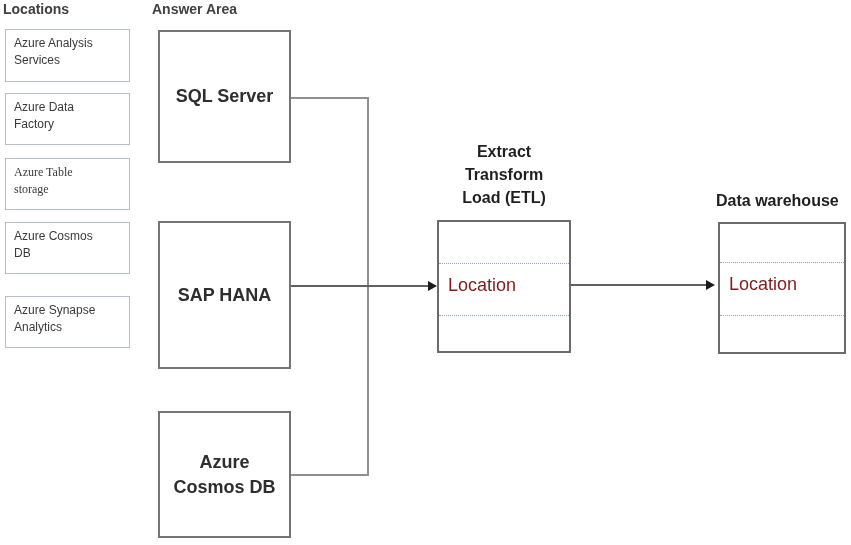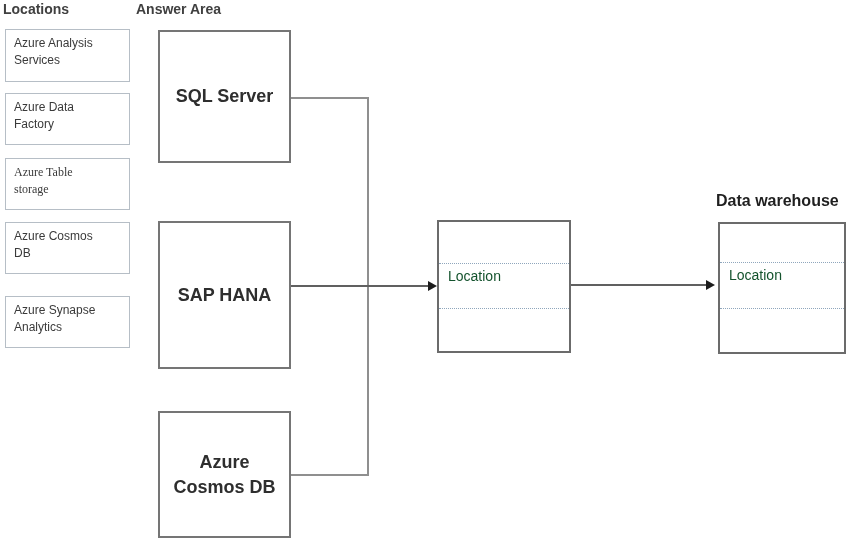--- a/index.html
+++ b/index.html
@@ -29,21 +29,21 @@
   }
   .srcbox span{display:block;max-width:104px;margin:0 auto;}
   
   .targetbox{
     position:absolute;box-sizing:border-box;border:2px solid #6b6b6b;
     background:#fff;display:flex;flex-direction:column;
   }
   .trow-top{border-bottom:1px dotted #8fa6bc;}
   .trow-slot{
     border-bottom:1px dotted #8fa6bc;box-sizing:border-box;
-    padding:4px 6px 0 9px;font-size:14px;color:#14532d;
+    padding:4px 6px 0 9px;font-size:18px;color:#7f1d1d;margin-top:7px;
   }
   .trow-bottom{flex:1;}
   .boxtitle{
     position:absolute;font-size:16px;font-weight:bold;color:#1f1f1f;
     line-height:23px;white-space:nowrap;
   }
   .boxtitle.center{text-align:center;white-space:normal;}
   
   .hline,.vline{position:absolute;background:#8f8f8f;}
   .hline{height:2px;}
@@ -54,21 +54,21 @@
     border-top:5px solid transparent;border-bottom:5px solid transparent;
     border-left:9px solid #1c1c1c;
   }
 </style>
 </head>
 <body>
 
 <div id="canvas">
 
   <div class="hdr" style="left:3px;top:1px;">Locations</div>
-  <div class="hdr" style="left:136px;top:1px;">Answer Area</div>
+  <div class="hdr" style="left:152px;top:1px;">Answer Area</div>
 
   <div class="chip" style="top:29px;height:53px;">
     <span>Azure Analysis Services</span>
   </div>
   <div class="chip" style="top:93px;height:52px;">
     <span>Azure Data Factory</span>
   </div>
   <div class="chip" style="top:158px;height:52px;font-family:Liberation Serif, serif;">
     <span>Azure Table storage</span>
   </div>
@@ -89,20 +89,25 @@
     <span>Azure Cosmos DB</span>
   </div>
 
   <div class="hline" style="left:291px;top:97px;width:78px;"></div>
   <div class="vline" style="left:367px;top:97px;height:379px;"></div>
   <div class="hline" style="left:291px;top:474px;width:78px;"></div>
 
   <div class="hline dark" style="left:291px;top:285px;width:139px;"></div>
   <div class="arrowhead" style="left:428px;top:281px;"></div>
 
+  <div class="boxtitle center" style="left:437px;top:140px;width:134px;">
+    <span style="display:block;">Extract</span>
+    <span style="display:block;">Transform</span>
+    <span style="display:block;">Load (ETL)</span>
+  </div>
   <div class="targetbox" style="left:437px;top:220px;width:134px;height:133px;">
     <div class="trow-top" style="height:41px;"></div>
     <div class="trow-slot" style="height:45px;">
       <span>Location</span>
     </div>
     <div class="trow-bottom"></div>
   </div>
 
   <div class="hline dark" style="left:571px;top:284px;width:136px;"></div>
   <div class="arrowhead" style="left:706px;top:280px;"></div>

